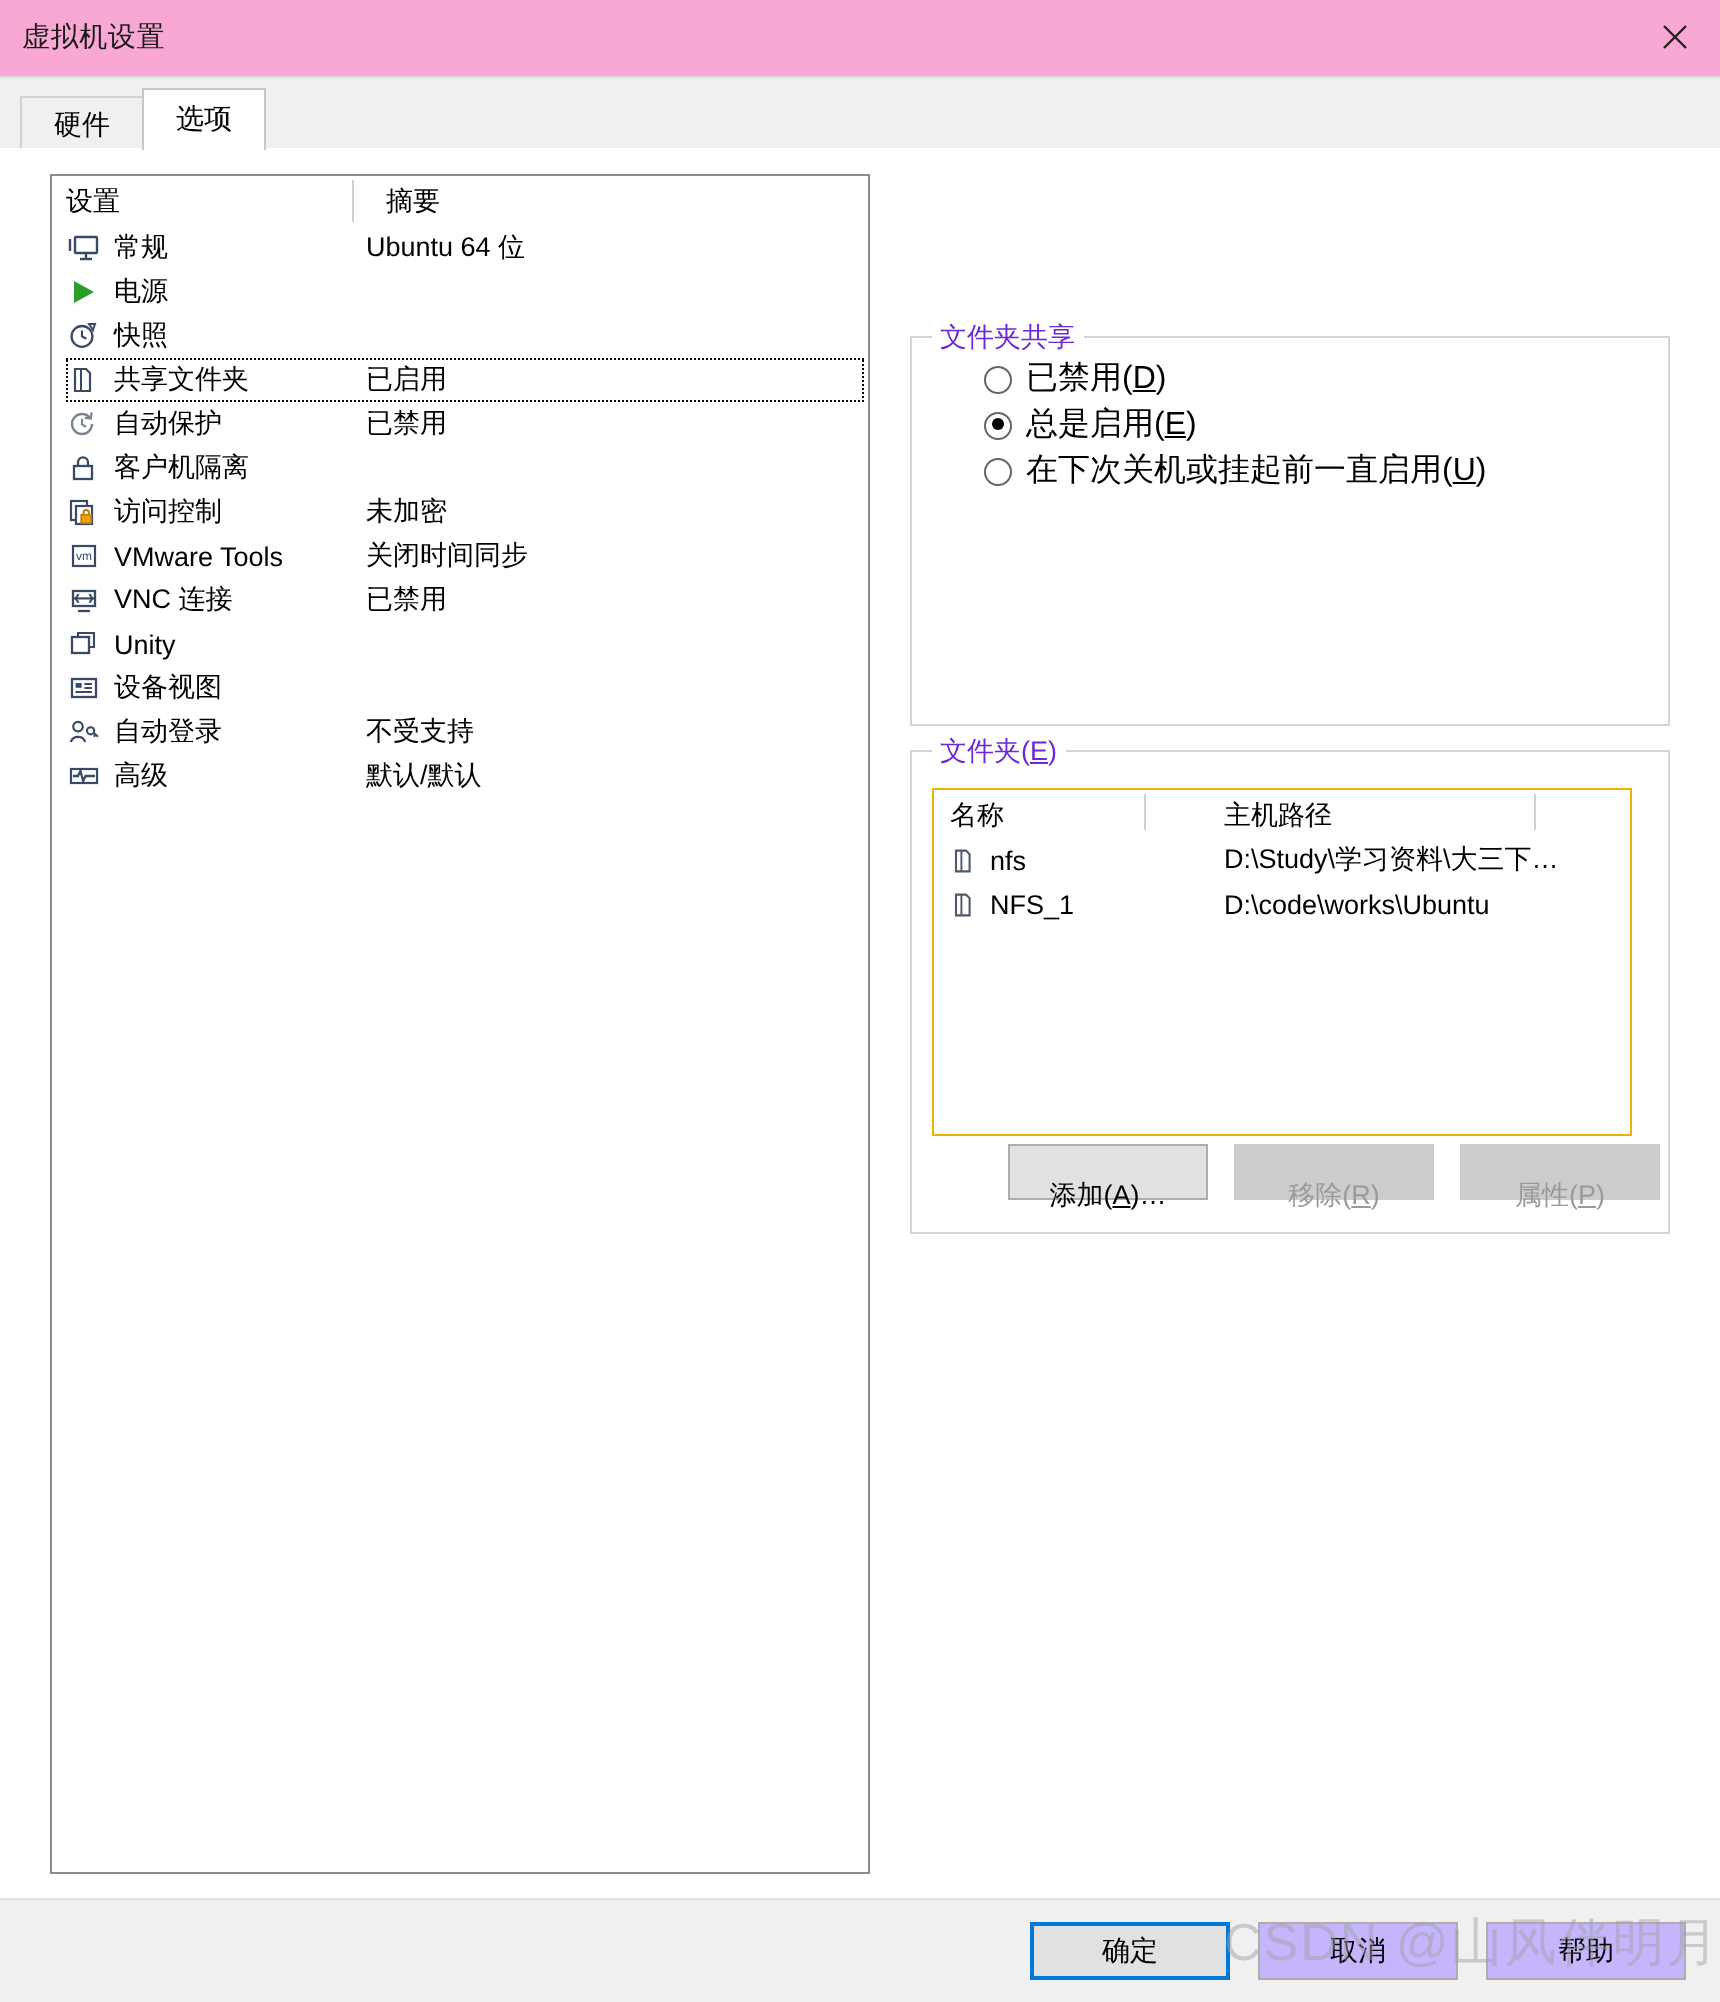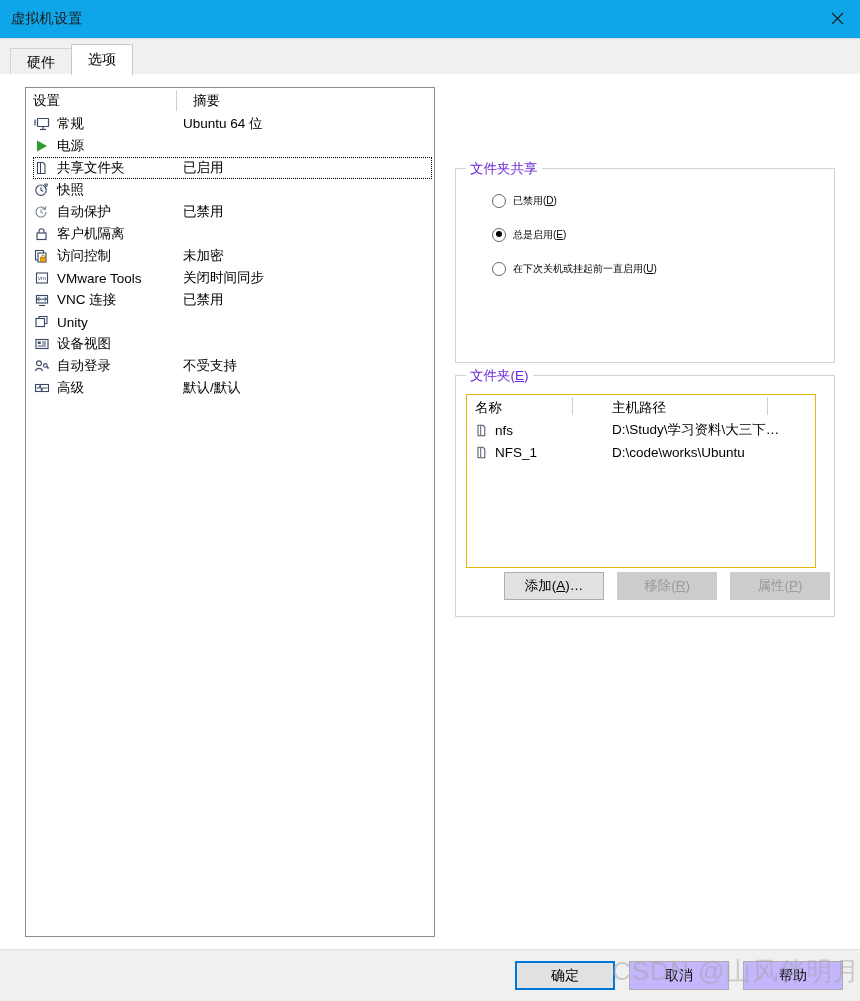--- a/index.html
+++ b/index.html
@@ -13,21 +13,21 @@
     font-family: "Liberation Sans", "DejaVu Sans", sans-serif;
     font-size: 13px;
     color: #000000;
     overflow: hidden;
     position: relative;
   }
 
   
   .titlebar {
     height: 38px;
-    background: #0ea5e9;
+    background: #f9a8d4;
     border-bottom: 1px solid #dcdcdc;
     display: flex;
     align-items: center;
     position: relative;
   }
   .titlebar-text {
     padding-left: 11px;
     font-size: 14px;
     color: #1a1a1a;
     letter-spacing: .3px;
@@ -203,23 +203,22 @@
     color: #000;
     width: 310px;
   }
   .radio-list {
     padding: 9px 0 0 36px;
   }
   .radio-item {
     display: flex;
     align-items: center;
     height: 23px;
-    font-size: 10px;
+    font-size: 16px;
     cursor: default;
-    margin-top: 11px;
   }
   .radio-mark {
     width: 14px;
     height: 14px;
     min-width: 14px;
     border: 1.4px solid #666;
     border-radius: 50%;
     margin-right: 7px;
     box-sizing: border-box;
     background: #fff;
@@ -331,21 +330,21 @@
     min-width: 100px;
     height: 28px;
     line-height: 26px;
     text-align: center;
     font-size: 13.5px;
     border: 1px solid #adadad;
     background: #e1e1e1;
     box-sizing: border-box;
     cursor: default;
     color: #000;
-    padding: 0 6px;
+    padding: 12px 6px;
   }
   .btn.disabled {
     color: #9a9a9a;
     background: #cccccc;
     border-color: #cccccc;
   }
 
   
   .footer {
     position: absolute;
@@ -435,41 +434,41 @@
       <div class="srow">
         <span class="sicon">
           <svg width="16" height="14" viewBox="0 0 16 14">
               <path d="M3 1.5 L13 7 L3 12.5 Z" fill="#2a9d2a"></path>
             </svg>
         </span>
         <span class="slabel">电源</span>
         <span class="ssum"></span>
       </div>
 
-      <div class="srow selected">
-        <span class="sicon">
-          <svg width="16" height="14" viewBox="0 0 16 14">
-              <path d="M3.5 1.5 L9 1.5 L11 3.5 L11 12.5 L3.5 12.5 Z" fill="#fff" stroke="#3a4a66" stroke-width="1.1"></path>
-              <path d="M6.5 1.8 L6.5 12.2" stroke="#3a4a66" stroke-width="1"></path>
-            </svg>
-        </span>
-        <span class="slabel">共享文件夹</span>
-        <span class="ssum">已启用</span>
-      </div>
-
       <div class="srow">
         <span class="sicon">
           <svg width="16" height="14" viewBox="0 0 16 14">
               <circle cx="7" cy="7.2" r="5.2" fill="none" stroke="#3a4a66" stroke-width="1.15"></circle>
               <path d="M7 4.2 L7 7.2 L9.2 8.4" stroke="#3a4a66" stroke-width="1.1" fill="none"></path>
               <path d="M10.5 1 L13.5 1 L12.5 4 Z" fill="#fff" stroke="#3a4a66" stroke-width="1"></path>
             </svg>
         </span>
         <span class="slabel">快照</span>
         <span class="ssum"></span>
+      </div>
+
+      <div class="srow selected">
+        <span class="sicon">
+          <svg width="16" height="14" viewBox="0 0 16 14">
+              <path d="M3.5 1.5 L9 1.5 L11 3.5 L11 12.5 L3.5 12.5 Z" fill="#fff" stroke="#3a4a66" stroke-width="1.1"></path>
+              <path d="M6.5 1.8 L6.5 12.2" stroke="#3a4a66" stroke-width="1"></path>
+            </svg>
+        </span>
+        <span class="slabel">共享文件夹</span>
+        <span class="ssum">已启用</span>
       </div>
 
       <div class="srow">
         <span class="sicon">
           <svg width="16" height="14" viewBox="0 0 16 14">
               <path d="M12 7 A5 5 0 1 1 7 2 A5 5 0 0 1 11 4" fill="none" stroke="#7a8594" stroke-width="1.15"></path>
               <path d="M11.8 1.2 L11.4 4.3 L8.4 3.9" fill="none" stroke="#7a8594" stroke-width="1.1"></path>
               <path d="M7 4.4 L7 7.2 L9 8.4" stroke="#7a8594" stroke-width="1.05" fill="none"></path>
             </svg>
         </span>

